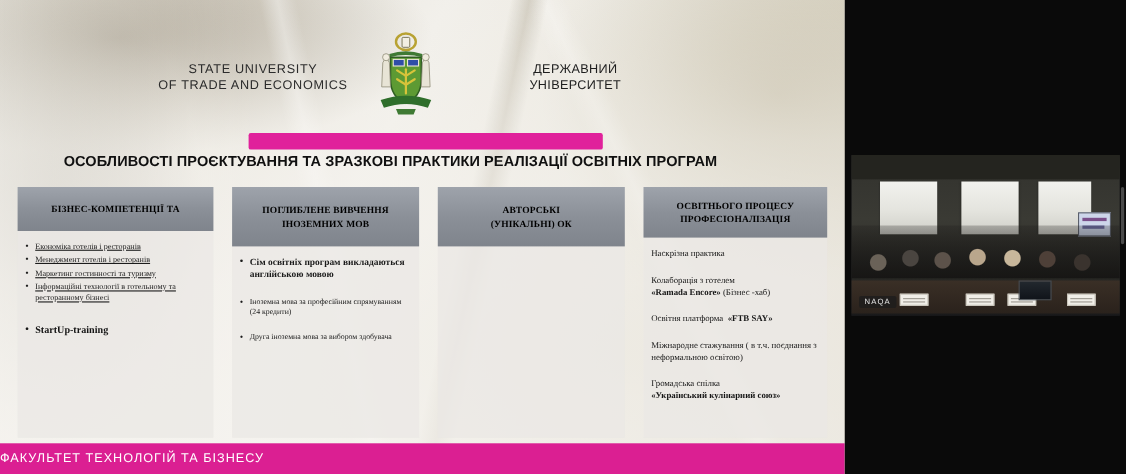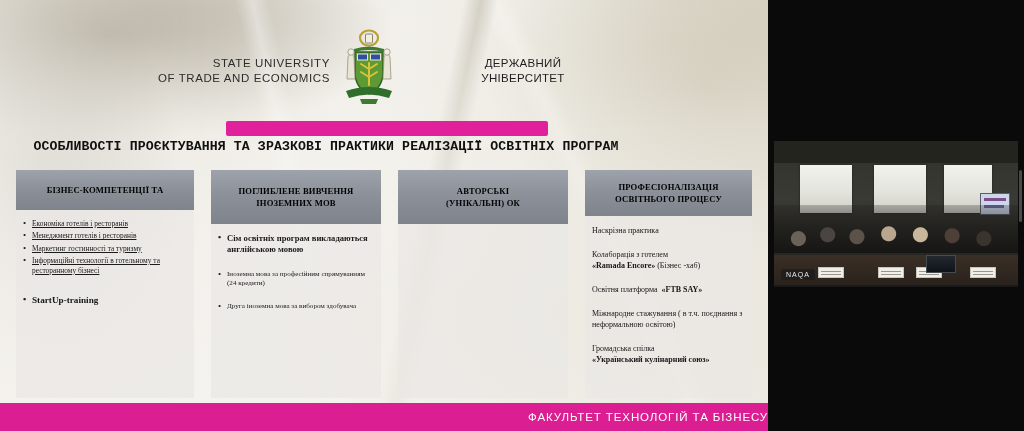--- a/index.html
+++ b/index.html
@@ -38,36 +38,36 @@
     position:absolute; inset:0;
     background:linear-gradient(180deg, rgba(245,243,238,.18) 0%, rgba(245,243,238,.55) 30%, rgba(246,244,240,.72) 60%, rgba(246,244,240,.80) 100%);
   }
 
   
   .brand {
     position:absolute; left:0; top:26px; width:768px; height:90px;
     display:flex; align-items:center; justify-content:center; gap:10px;
   }
   .brand-en {
-    text-align:right; line-height:1.32; font-size:11.5px; letter-spacing:.6px;
+    text-align:center; line-height:1.32; font-size:11.5px; letter-spacing:.6px;
     color:#2c2c2c; font-weight:400; width:200px;
   }
   .brand-ua {
     text-align:center; line-height:1.32; font-size:11.5px; letter-spacing:.3px;
     color:#1f1f1f; font-weight:500; width:230px;
   }
   .crest { width:58px; height:84px; flex:0 0 58px; }
 
   .pinkbar {
     position:absolute; left:226px; top:121px; width:322px; height:15px;
     background:#e0219b; border-radius:2px;
   }
   .slide-title {
     position:absolute; left:0; top:139px; width:652px;
-    text-align:center; font-family:Liberation Mono, monospace;
+    text-align:right; font-family:Liberation Sans, sans-serif;
     font-weight:700; font-size:13.2px; letter-spacing:.1px; color:#101010;
     white-space:nowrap;
   }
 
   
   .columns { position:absolute; left:0; top:170px; width:768px; height:228px; }
   .col {
     position:absolute; top:0; bottom:0;
     background:rgba(234,232,228,.72);
   }
@@ -113,21 +113,21 @@
   .c3-list > li { font-size:8.1px; font-weight:700; line-height:1.32; margin-bottom:3px; }
 
   
   .c4-item { font-size:8px; line-height:1.38; margin-bottom:13px; }
   .c4-item b { font-weight:700; }
 
   
   .footer {
     position:absolute; left:0; bottom:0; width:768px; height:28px;
     background:#db1f92; color:#fff;
-    display:flex; align-items:center; justify-content:flex-end;
+    display:flex; align-items:center; justify-content:flex-start;
     font-size:11.5px; letter-spacing:.9px; font-weight:400;
   }
 
   
   #video-panel {
     position:absolute; left:768px; top:0; width:256px; height:431px;
     background:#0a0a0a;
   }
   #video-tile {
     position:absolute; left:6px; top:141px; width:244px; height:146px;
@@ -271,22 +271,22 @@
 
       <div class="col col-3">
         <div class="col-head">
           <span>АВТОРСЬКІ</span>
           <span>(УНІКАЛЬНІ) ОК</span>
         </div>
       </div>
 
       <div class="col col-4">
         <div class="col-head">
+          <span>ОСВІТНЬОГО ПРОЦЕСУ</span>
           <span>ПРОФЕСІОНАЛІЗАЦІЯ</span>
-          <span>ОСВІТНЬОГО ПРОЦЕСУ</span>
         </div>
         <div class="col-body">
           <div class="c4-item">
             <span>Наскрізна практика</span>
           </div>
           <div class="c4-item">
             <span>Колаборація з готелем</span><br>
             <b>«Ramada Encore»</b><span> (Бізнес -хаб)</span>
           </div>
           <div class="c4-item">

